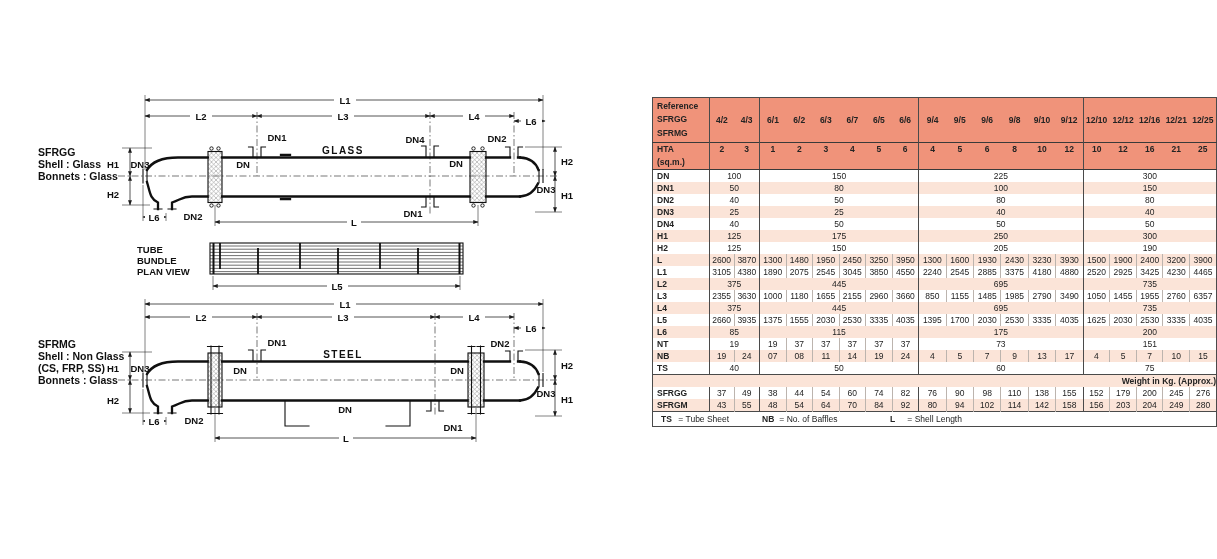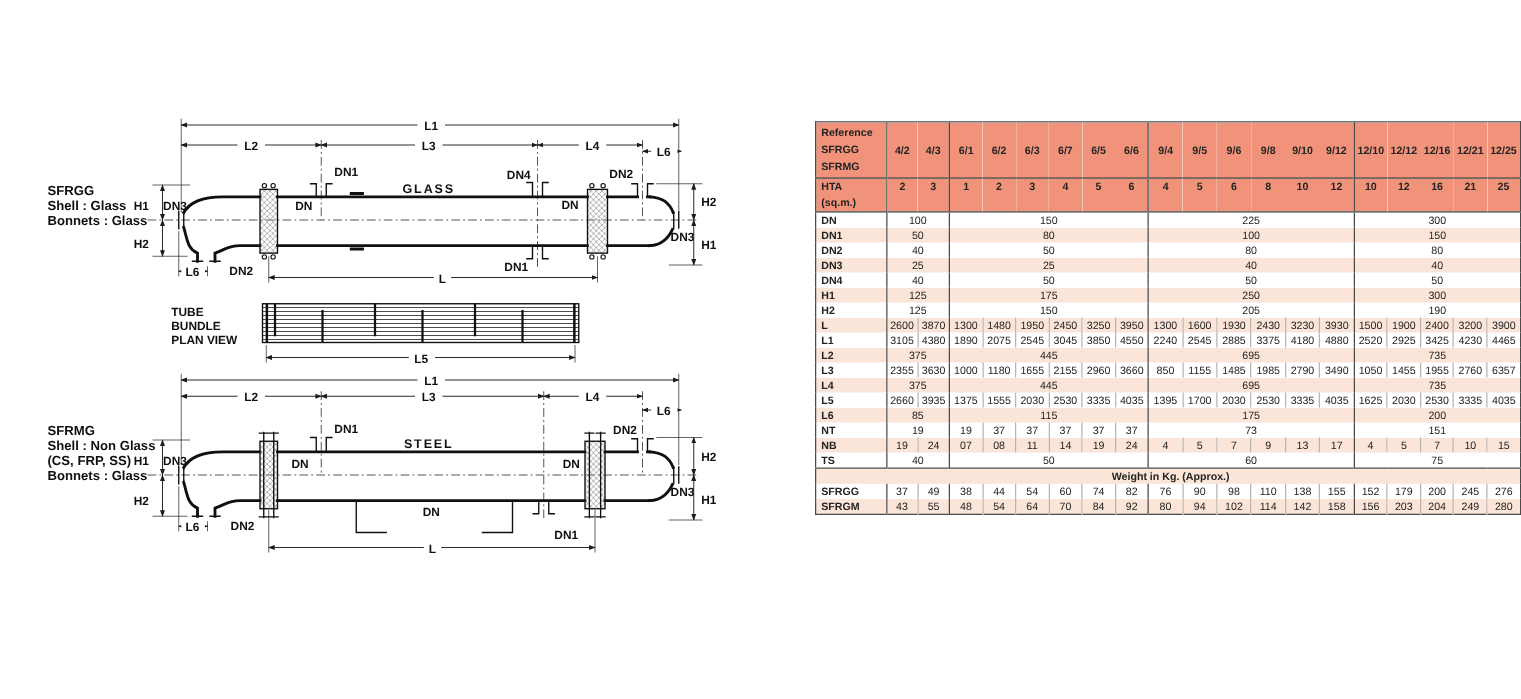--- a/index.html
+++ b/index.html
@@ -30,21 +30,21 @@
         font-size:8.5px;color:#232323;border:1.2px solid #4a4a4a;background:#fff;}
   #spec td{height:12px;line-height:12px;padding:0;text-align:center;white-space:nowrap;overflow:hidden;}
   #spec .hd{background:#f0937a;font-weight:bold;text-align:center;}
   #spec .lbl{text-align:left;padding-left:4px;font-weight:bold;}
   #spec .ref{height:44px;line-height:13.5px;vertical-align:middle;}
   #spec tr.hta td{border-top:1.3px solid #3a3a3a;border-bottom:1.3px solid #3a3a3a;
                   height:26px;line-height:13px;vertical-align:top;}
   #spec .gs{border-left:1.2px solid #4a4a4a;}
   #spec .sep{border-left:1px solid #bcb4ae;}
   #spec tr.pink td{background:#fbe4d8;}
-  #spec .wlbl{text-align:center;padding-left:4px;font-weight:bold;border-top:1.2px solid #4a4a4a;}
+  #spec .wlbl{text-align:right;padding-left:4px;font-weight:bold;border-top:1.2px solid #4a4a4a;}
   #spec tr.lg1 td{border-top:1.2px solid #4a4a4a;}
   #spec .lg{text-align:left;height:14px;line-height:14px;}
   #spec .li{display:inline-block;}
   #spec .li0{width:101px;padding-left:8px;}
   #spec .li1{width:128px;}
   #spec .li b{display:inline-block;min-width:15px;}
 </style>
 </head>
 <body>
 
@@ -531,15 +531,18 @@
           <td class="v sep">102</td>
           <td class="v sep">114</td>
           <td class="v sep">142</td>
           <td class="v sep">158</td>
           <td class="v gs">156</td>
           <td class="v sep">203</td>
           <td class="v sep">204</td>
           <td class="v sep">249</td>
           <td class="v sep">280</td>
         </tr>
+        <tr class="lg1">
+          <td class="lg" colspan="20"><span class="li li0"><b>TS</b> = Tube Sheet</span><span class="li li1"><b>NB</b> = No. of Baffles</span><span class="li li2"><b>L</b> = Shell Length</span></td>
+        </tr>
       </tbody>
     </table>
 </div>
 
 </body></html>

